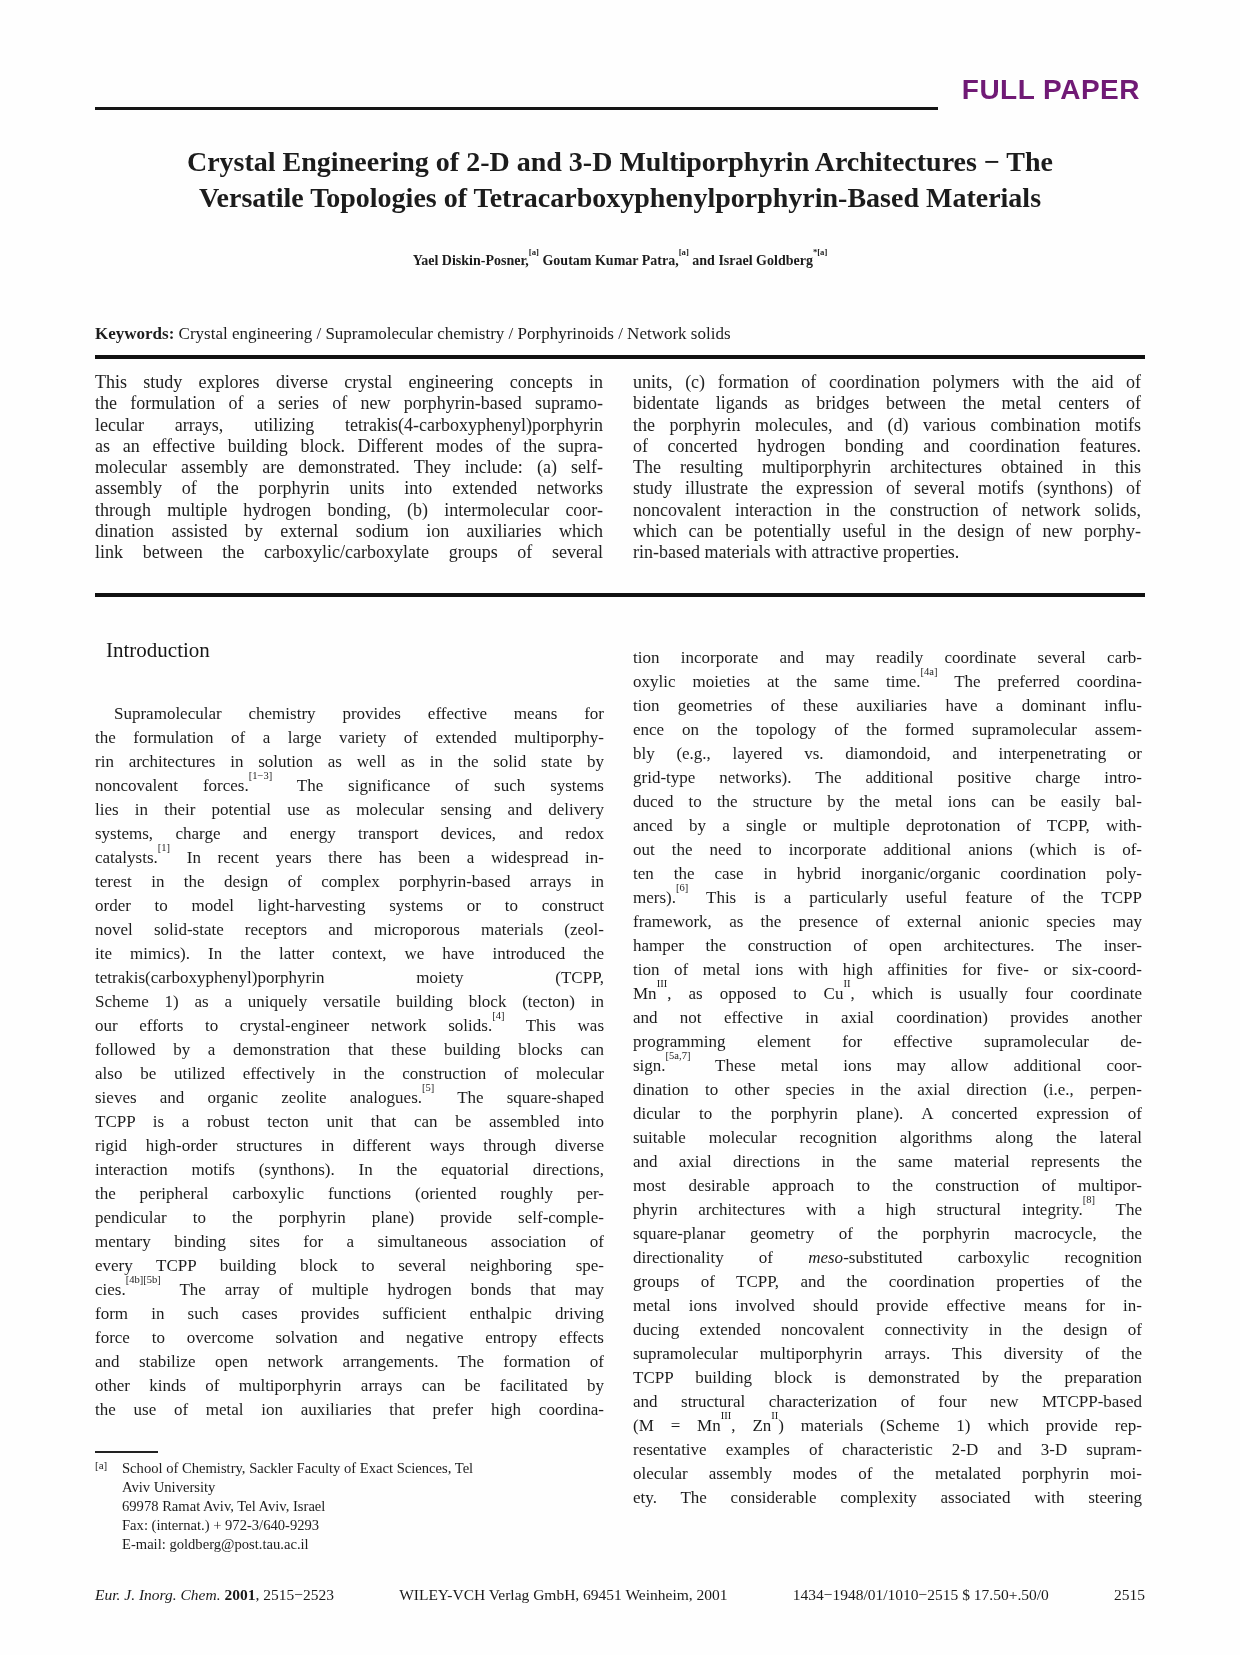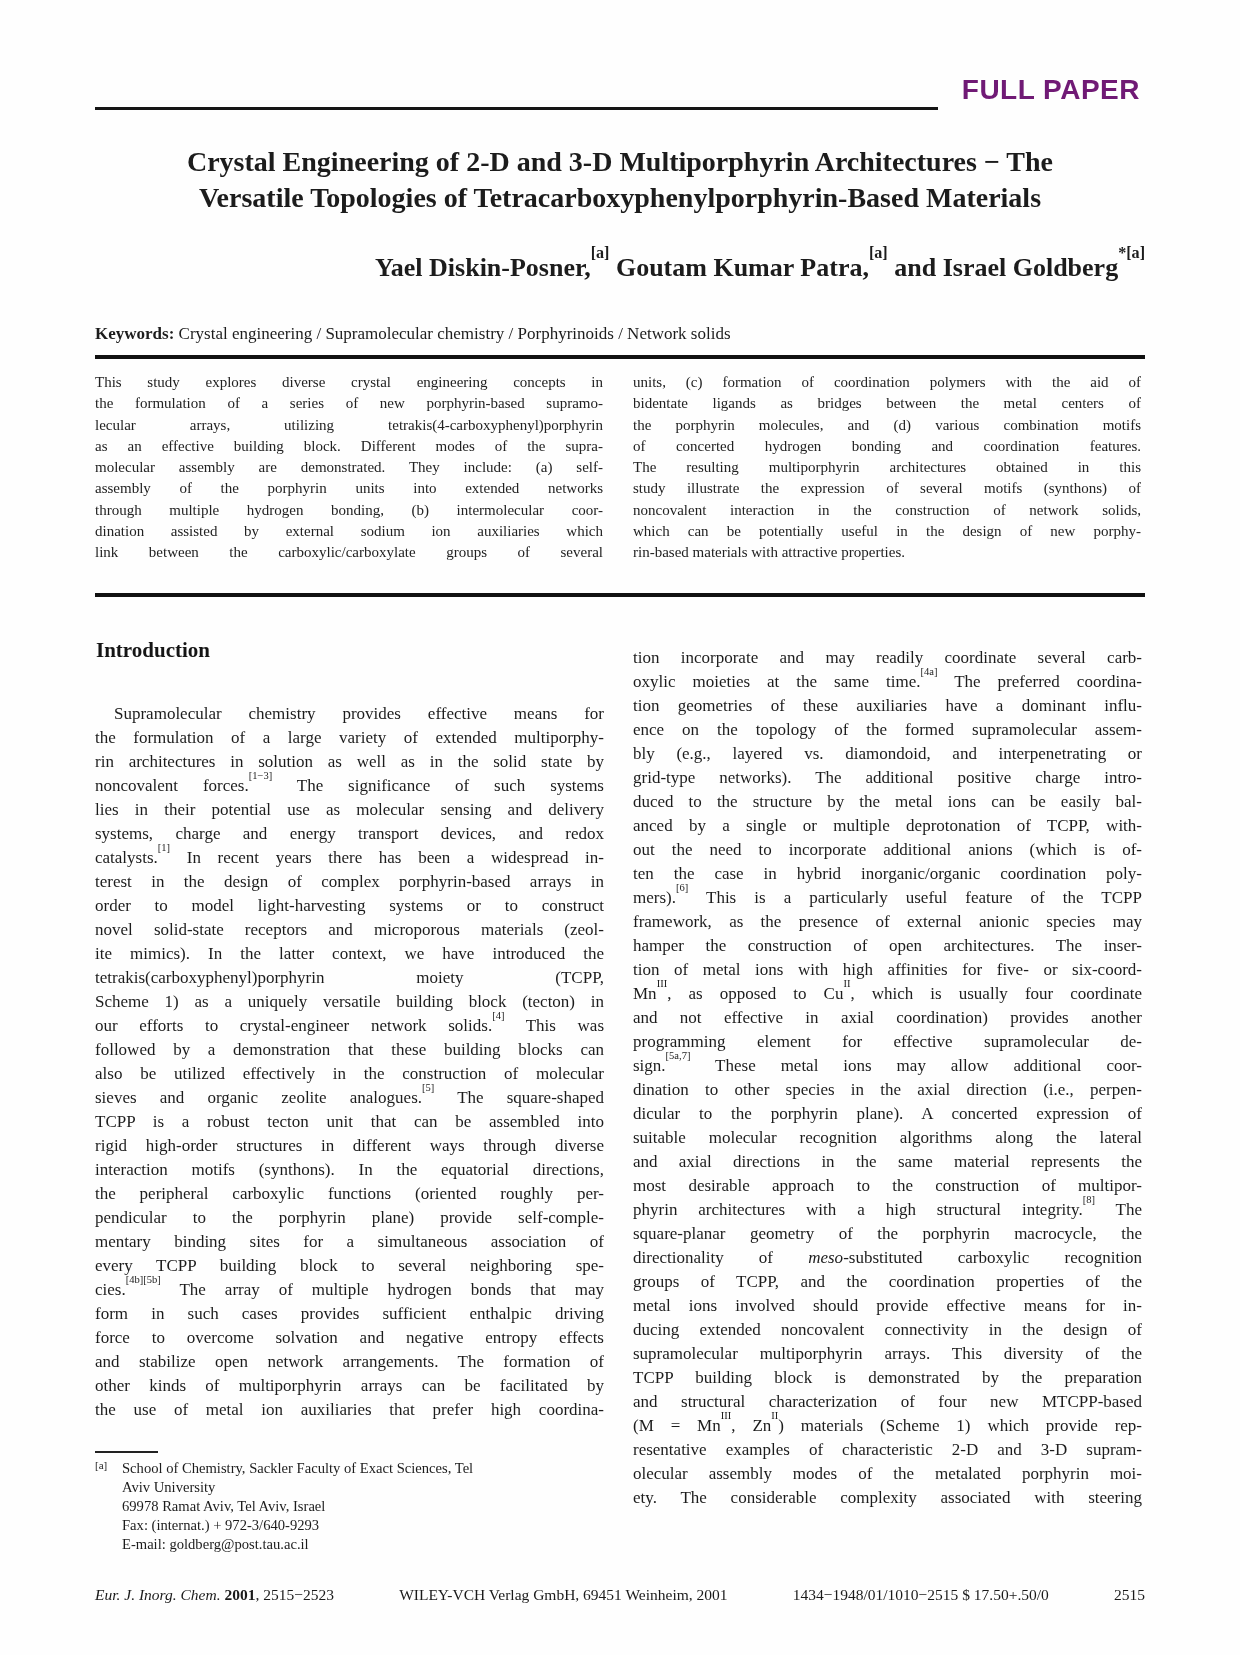--- a/index.html
+++ b/index.html
@@ -16,32 +16,32 @@
     position:absolute;top:74px;right:100px;
     font-family:"Liberation Sans", sans-serif;
     font-weight:700;font-size:28px;letter-spacing:.5px;color:#701a75;
   }
   .title{
     position:absolute;left:95px;top:144px;width:1050px;
     font-size:28px;font-weight:700;line-height:36px;text-align:center;
   }
   .authors{
     position:absolute;left:95px;top:253px;width:1050px;
-    text-align:right;font-size:26px;font-weight:700;
+    text-align:center;font-size:14px;font-weight:700;
   }
   .keywords{position:absolute;left:95px;top:324px;width:1050px;font-size:17px;}
   .rule{position:absolute;left:95px;width:1050px;height:4px;background:#111;}
   .rule-a{top:355px;}
   .rule-b{top:593px;}
-  .abs-col{position:absolute;top:372px;width:508px;font-size:15px;line-height:21.3px;color:#222;}
+  .abs-col{position:absolute;top:372px;width:508px;font-size:18px;line-height:21.3px;color:#222;}
   .abs-left{left:95px;}
   .abs-right{left:633px;}
   .section-heading{
-    position:absolute;left:96px;top:638px;margin:0;
-    font-size:21px;font-weight:700;color:#151515;
+    position:absolute;left:106px;top:638px;margin:0;
+    font-size:21px;font-weight:400;color:#151515;
   }
   .body-col{position:absolute;width:509px;font-size:17px;line-height:24px;}
   .body-left{left:95px;top:702px;}
   .body-right{left:633px;top:646px;}
   .jline{text-align:justify;text-align-last:justify;}
   .jline.end{text-align-last:left;}
   .jline.indent{text-indent:19px;}
   .center-lines .jline{text-align:right;text-align-last:center;}
   .plain .jline{text-align:center;text-align-last:left;}
   sup{font-size:.62em;line-height:0;position:relative;top:-.5em;}

